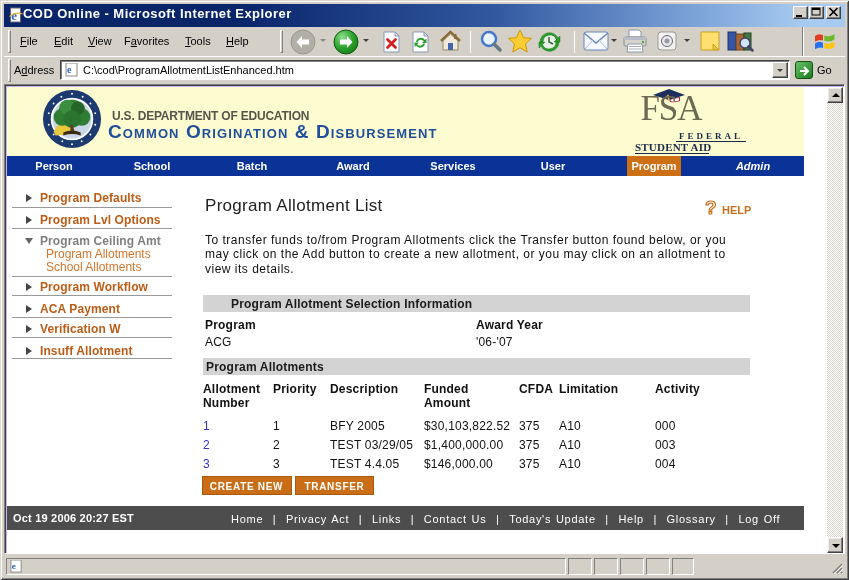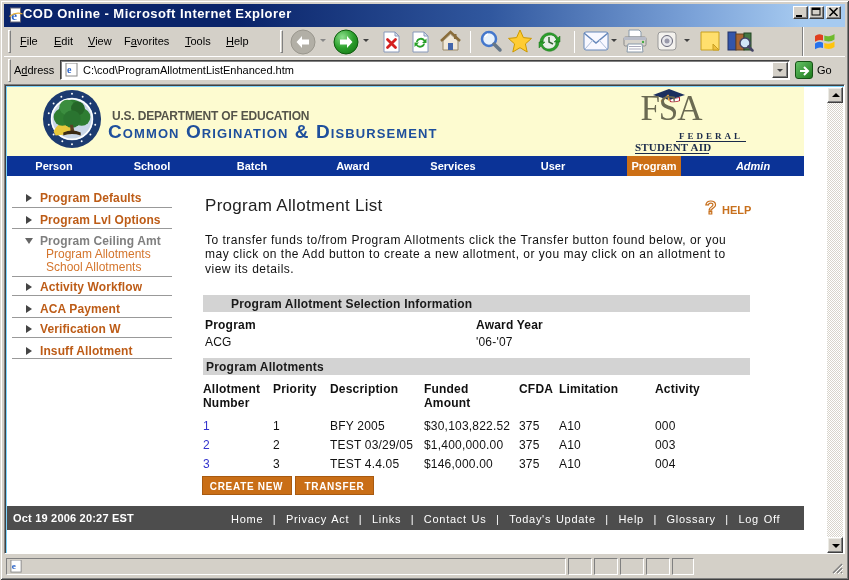--- a/index.html
+++ b/index.html
@@ -24,21 +24,21 @@
 #flagpanel { left:798px; top:0px; width:43px; height:29px; border-left:1px solid #808080; box-shadow:1px 0 0 #fff inset; }
 
 #addrrow { left:4px; top:56px; width:841px; height:27px; background:#d4d0c8; border-top:1px solid #fff; }
 #addr-label { left:10px; top:7px; font-size:11px; }
 #addr-input { left:56px; top:3px; width:730px; height:20px; background:#fff; border:1px solid; border-color:#404040 #fff #fff #404040; box-shadow: inset 1px 1px 0 #808080; }
 #addr-txt { left:22px; top:3px; font-size:11px; white-space:nowrap; }
 #addr-dd { right:1px; top:1px; width:16px; height:16px; background:#d4d0c8; border:1px solid; border-color:#fff #404040 #404040 #fff; box-shadow: inset -1px -1px 0 #808080; }
 #gobtn { left:791px; top:4px; width:18px; height:18px; background:linear-gradient(135deg,#66c266,#1d7a1d); border:1px solid #145214; border-radius:3px; }
 #gotxt { left:813px; top:7px; font-size:11px; }
 
-#viewport { left:4px; top:84px; width:841px; height:470px; background:#7dd3fc; border:1px solid; border-color:#808080 #fff #fff #808080; box-shadow: inset 1px 1px 0 #404040; }
+#viewport { left:4px; top:84px; width:841px; height:470px; background:#c4b5fd; border:1px solid; border-color:#808080 #fff #fff #808080; box-shadow: inset 1px 1px 0 #404040; }
 #vp { left:2px; top:2px; width:837px; height:466px; background:#fff; overflow:hidden; }
 
 #sbar { left:820px; top:0; width:16px; height:466px; background:repeating-conic-gradient(#ffffff 0% 25%, #d8d4cc 0% 50%) 0 0 / 2px 2px; }
 .sbtn { left:0; width:16px; height:16px; background:#d4d0c8; border:1px solid; border-color:#fff #404040 #404040 #fff; box-shadow: inset -1px -1px 0 #808080, inset 1px 1px 0 #ecebe5; }
 .sarr { width:0; height:0; border-left:4px solid transparent; border-right:4px solid transparent; position:absolute; left:4px; }
 
 #page { left:0px; top:0px; width:797px; }
 #banner { left:0; top:0; width:797px; height:69px; background:#fdfbd0; }
 #dept1 { left:105px; top:22px; font-size:12px; font-weight:bold; color:#55544a; letter-spacing:-0.2px; }
 #dept2 { left:101px; top:34px; font-size:19px; font-weight:bold; color:#1e4f9c; font-variant:small-caps; letter-spacing:1.1px; }
@@ -288,21 +288,21 @@
           <div class="sline abs" style="top:120px;"></div>
           <div class="tri abs" style="top:129px;"></div>
             <span class="snavhead abs" style="top:126px;">Program Lvl Options</span>
           <div class="sline abs" style="top:141px;"></div>
           <div class="trid abs" style="top:151px;"></div>
             <span class="snavhead abs" style="top:147px;color:#7f7f7f;">Program Ceiling Amt</span>
           <span class="snavsub abs" style="top:160px;">Program Allotments</span>
           <span class="snavsub abs" style="top:173px;">School Allotments</span>
           <div class="sline abs" style="top:189px;"></div>
           <div class="tri abs" style="top:196px;"></div>
-            <span class="snavhead abs" style="top:193px;">Activity Workflow</span>
+            <span class="snavhead abs" style="top:193px;">Program Workflow</span>
           <div class="sline abs" style="top:208px;"></div>
           <div class="tri abs" style="top:218px;"></div>
             <span class="snavhead abs" style="top:215px;">ACA Payment</span>
           <div class="sline abs" style="top:230px;"></div>
           <div class="tri abs" style="top:238px;"></div>
             <span class="snavhead abs" style="top:235px;">Verification W</span>
           <div class="sline abs" style="top:250px;"></div>
           <div class="tri abs" style="top:260px;"></div>
             <span class="snavhead abs" style="top:257px;">Insuff Allotment</span>
           <div class="sline abs" style="top:271px;"></div>

